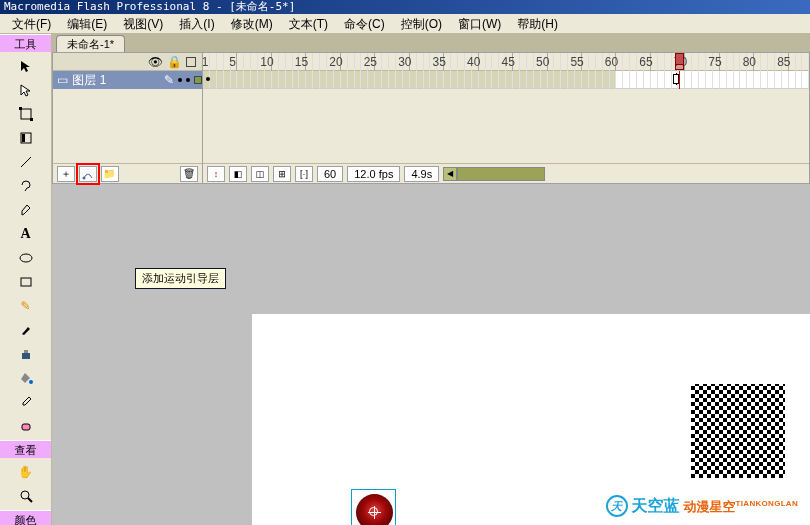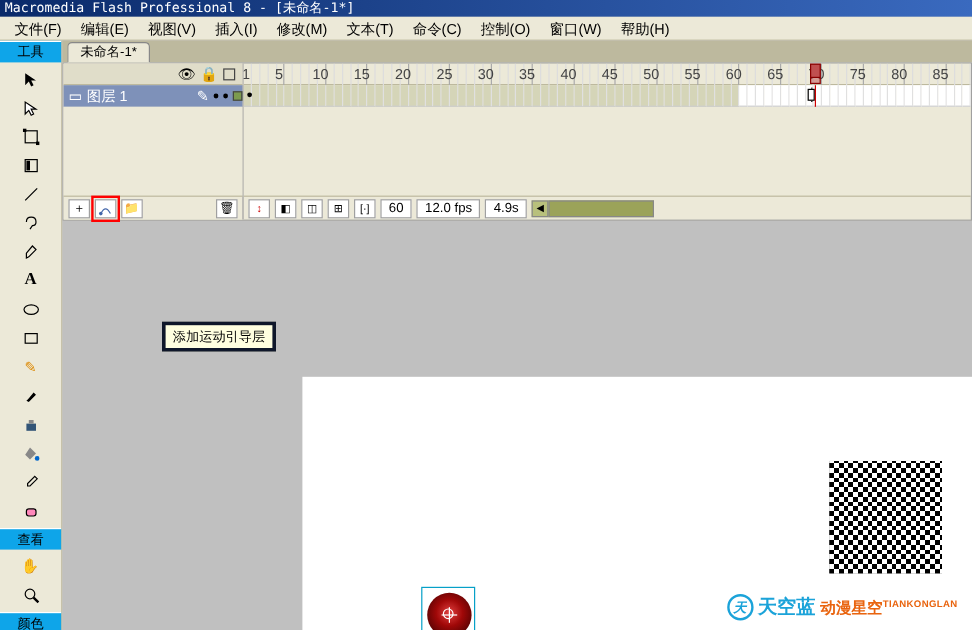--- a/index.html
+++ b/index.html
@@ -7,21 +7,21 @@
 
 
 .title-bar { height: 14px; background: linear-gradient(90deg, #0a2a6a, #3a6abf); color: #fff; font-size: 11px; padding-left: 4px; white-space: nowrap; line-height: 14px; font-family: monospace; }
 
 
 .menu-bar { height: 20px; background: #ece9d8; display: flex; align-items: flex-start; padding-left: 4px; border-bottom: 1px solid #bdb99e; }
 .menu-item { padding: 2px 8px; cursor: default; }
 
 
 .tool-panel { position: absolute; left: 0; top: 34px; width: 52px; bottom: 0; background: #ece9d8; border-right: 1px solid #bdb99e; }
-.tool-header { height: 18px; background: #0ea5e9; text-align: center; font-size: 11px; line-height: 18px; border-top: 1px solid #fff; }
+.tool-header { height: 18px; background: #f0abfc; text-align: center; font-size: 11px; line-height: 18px; border-top: 1px solid #fff; }
 .tool-grid { display: flex; flex-wrap: wrap; padding: 2px; justify-content: center; }
 .tool-btn { width: 22px; height: 22px; margin: 1px; border: 1px solid transparent; display: flex; align-items: center; justify-content: center; cursor: pointer; }
 
 
 .main { position: absolute; left: 52px; top: 34px; right: 0; bottom: 0; background: #c0c0c0; }
 .doc-tab-row { height: 18px; background: #bdb99e; display: flex; align-items: center; padding-left: 4px; }
 .doc-tab { background: #ece9d8; border: 1px solid #888; border-bottom: none; height: 17px; padding: 0 10px; font-size: 11px; line-height: 16px; border-top-left-radius: 4px; border-top-right-radius: 4px; }
 
 
 .timeline-panel { background: #ece9d8; border: 1px solid #a0a0a0; margin: 0; }
@@ -56,21 +56,21 @@
 .playhead-cap { position: absolute; top: -18px; left: -4px; width: 9px; height: 12px; background: #c05050; border: 1px solid #800; }
 .frames-empty { flex: 1; background: #ece9d8; }
 .frames-bottom { height: 20px; display: flex; align-items: center; gap: 4px; padding: 0 4px; border-top: 1px solid #bdb99e; }
 .fb-btn { width: 18px; height: 16px; border: 1px solid #a0a0a0; background: #fff; display: flex; align-items: center; justify-content: center; font-size: 9px; }
 .fb-field { border: 1px solid #a0a0a0; background: #fff; height: 16px; padding: 0 6px; line-height: 14px; font-size: 11px; }
 .fb-scroll { flex: 1; height: 14px; display: flex; }
 .fb-scroll .arr { width: 14px; height: 14px; background: #b8c07c; border: 1px solid #888; display: flex; align-items: center; justify-content: center; font-size: 8px; }
 .fb-scroll .track { width: 88px; height: 14px; background: #9ba359; border: 1px solid #888; }
 
 
-.tooltip { position: absolute; left: 83px; top: 234px; background: #ffffe0; border: 3px solid #0f172a; padding: 2px 6px; font-size: 11px; z-index: 100; }
+.tooltip { position: absolute; left: 83px; top: 234px; background: #ffffe0; border: 1px solid #0f172a; padding: 2px 6px; font-size: 11px; z-index: 100; }
 
 
 .canvas-area { position: absolute; left: 200px; top: 280px; right: 0; bottom: 0; background: #fff; overflow: visible; }
 .ball-sel { position: absolute; left: 99px; top: 175px; width: 45px; height: 45px; border: 1px solid #06a0c8; }
 .ball { position: absolute; left: 4px; top: 4px; width: 37px; height: 37px; border-radius: 50%; background: radial-gradient(circle at 50% 45%, #e04040 0%, #a00808 40%, #300 95%); }
 .ball-center { position: absolute; left: 17px; top: 17px; width: 9px; height: 9px; border-radius: 50%; border: 1px solid #fff; }
 .ball-center::before, .ball-center::after { content: ""; position: absolute; background: #fff; }
 .ball-center::before { left: 4px; top: -2px; width: 1px; height: 13px; }
 .ball-center::after { left: -2px; top: 4px; width: 13px; height: 1px; }
 
@@ -90,21 +90,21 @@
 .brand-col { display: flex; line-height: 1; }
 
 
 .sq-green { width: 8px; height: 8px; background: #7c9b4f; border: 1px solid #444; }
 .dot-black { width: 4px; height: 4px; background: #000; border-radius: 50%; }
 .ico { font-size: 12px; }
 </style>
 </head>
 <body>
 
-<div class="title-bar">Macromedia Flash Professional 8 - [未命名-1*]</div>
+<div class="title-bar">Macromedia Flash Professional 8 - [未命名-5*]</div>
 
 <div class="menu-bar">
   <span class="menu-item">文件(F)</span>
   <span class="menu-item">编辑(E)</span>
   <span class="menu-item">视图(V)</span>
   <span class="menu-item">插入(I)</span>
   <span class="menu-item">修改(M)</span>
   <span class="menu-item">文本(T)</span>
   <span class="menu-item">命令(C)</span>
   <span class="menu-item">控制(O)</span>

